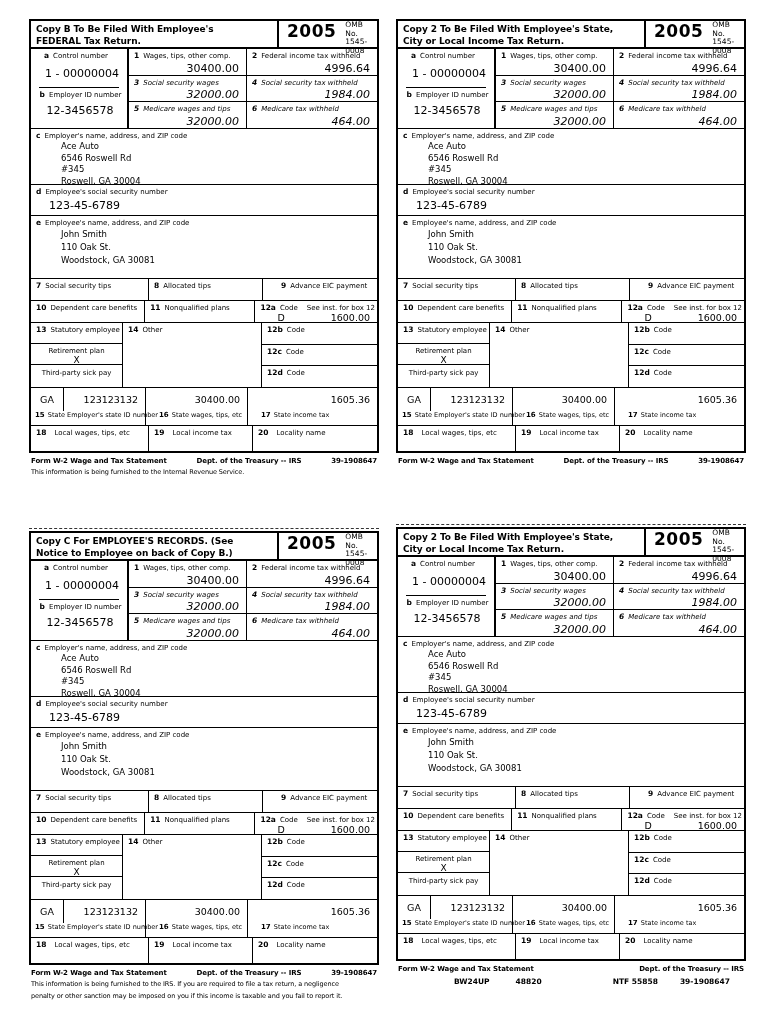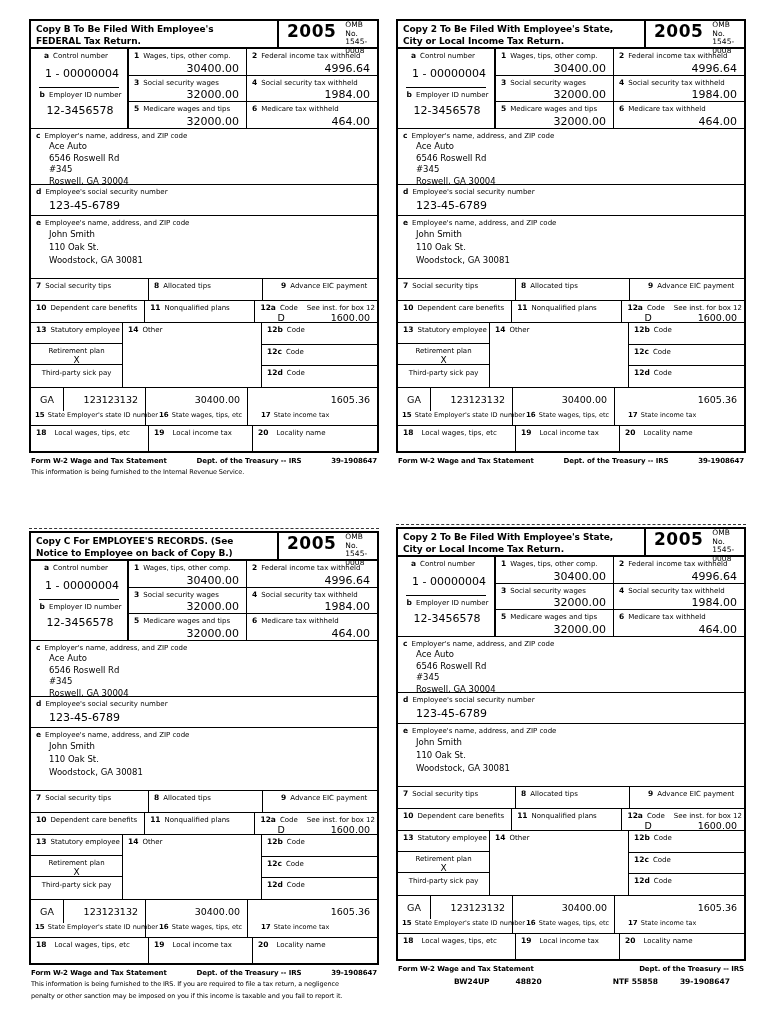--- a/index.html
+++ b/index.html
@@ -43,31 +43,31 @@
   .val-r { text-align: right; padding-right: 7px; }
 
   
   .main-grid { height: 80px; border-bottom: 1.5px solid #000; }
   .col-ab { width: 98px; border-right: 2px solid #000; display: flex; flex-direction: column; align-items: center; }
   .box-a { height: 39px; border-bottom: 1.5px solid #000; }
   .box-a .val { padding: 7px 0 0 6px; }
   .box-b .val { padding: 5px 0 0 12px; }
   .col-wages { flex: 1; display: flex; flex-direction: column; }
   .wage-row { flex: 1; display: flex; }
-  .wage-row + .wage-row { border-top: 1.5px solid #000; }
+  .wage-row + .wage-row { border-top: 1.5px solid #000; font-style: italic; }
   .wage-cell { display: flex; flex-direction: column; justify-content: space-between; padding-bottom: 1px; }
   .wage-mid { width: 118px; border-right: 1.5px solid #000; }
   .wage-rgt { flex: 1; }
 
   
   .box-c { height: 56px; border-bottom: 1.5px solid #000; }
   .box-d { height: 31px; border-bottom: 1.5px solid #000; }
   .box-d .val { padding: 3px 0 0 18px; }
   .box-e { height: 63px; border-bottom: 1.5px solid #000; }
-  .addr { font-size: 8.5px; line-height: 11.5px; padding-left: 18px; white-space: nowrap; }
+  .addr { font-size: 8.5px; line-height: 11.5px; padding-left: 30px; white-space: nowrap; }
   .box-e .addr { line-height: 13px; }
 
   
   .r789 { height: 22px; border-bottom: 1.5px solid #000; }
   .c7, .c10 { width: 118px; border-right: 1.5px solid #000; }
   .c8 { width: 114px; border-right: 1.5px solid #000; }
   .c9 { flex: 1; }
   .r10 { height: 22px; border-bottom: 1.5px solid #000; }
   .c11 { width: 114px; border-right: 1.5px solid #000; }
   .c12a { flex: 1; display: flex; flex-direction: column; justify-content: space-between; }

